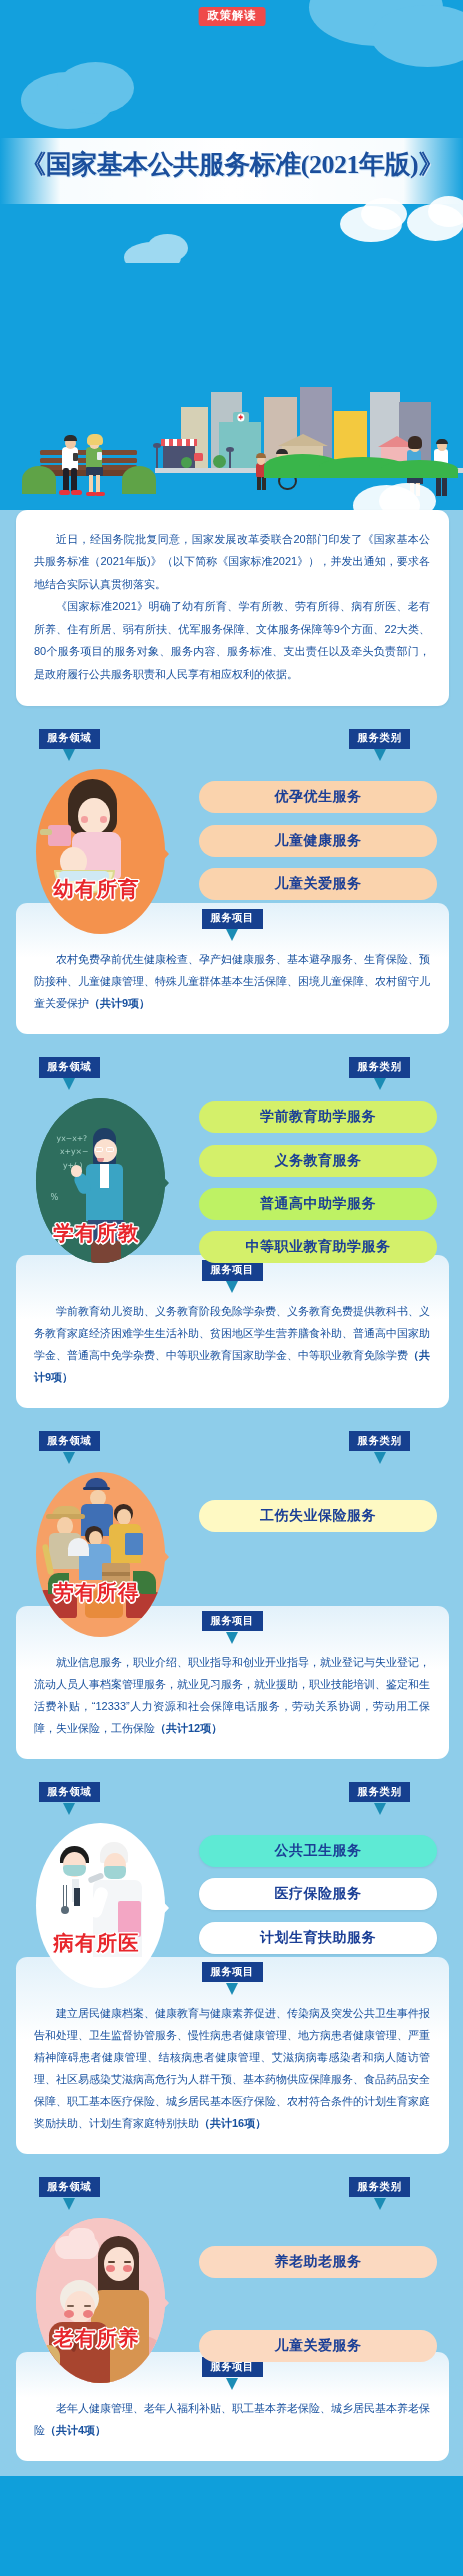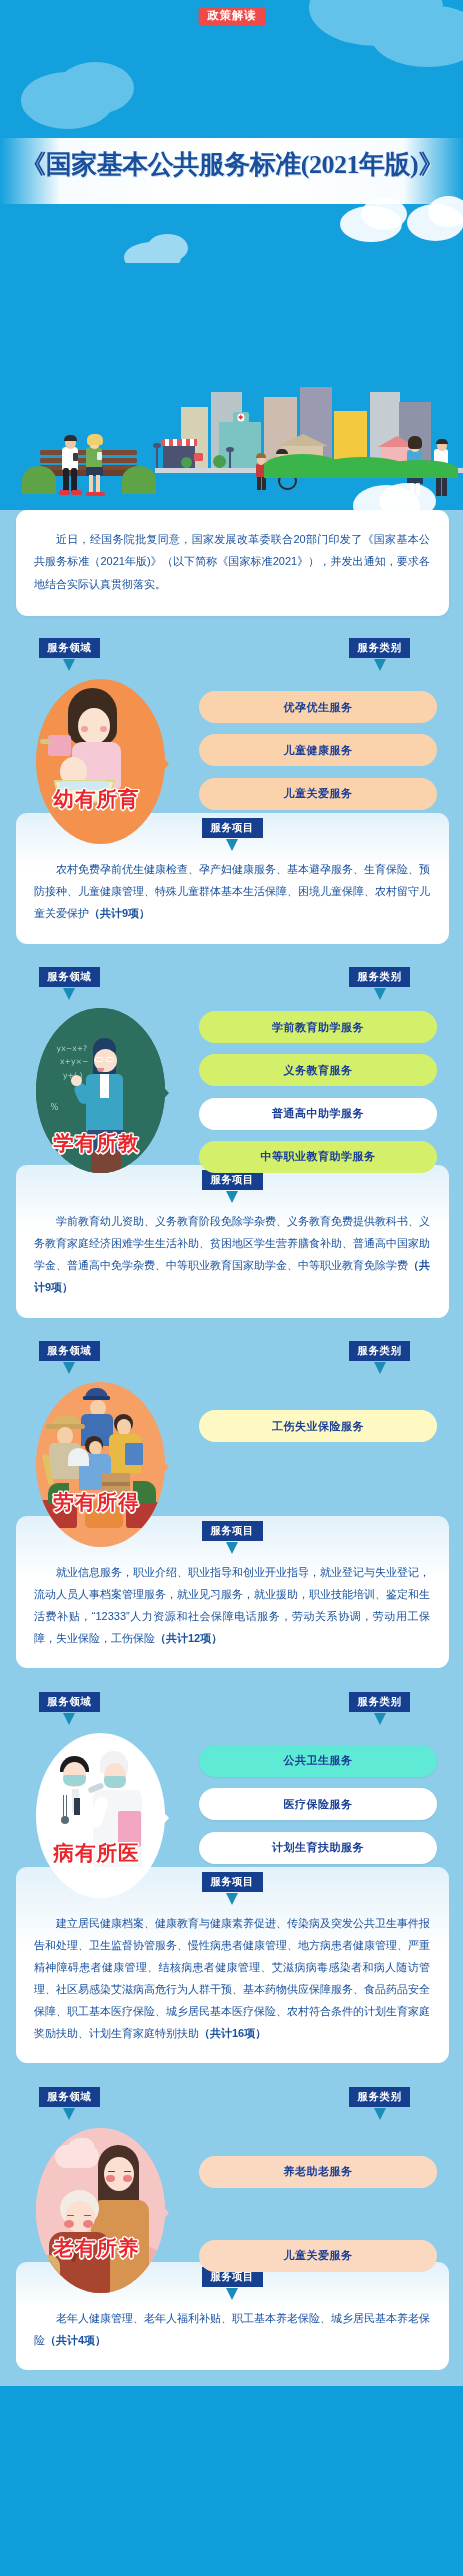--- a/index.html
+++ b/index.html
@@ -82,21 +82,21 @@
     font-family:"Liberation Serif","DejaVu Serif",serif;
     font-size:20.6px; font-weight:bold; color:#e8262c; letter-spacing:1px;
     text-shadow:-1px -1px 0 #fff,1px -1px 0 #fff,-1px 1px 0 #fff,1px 1px 0 #fff,
                 -1.5px 0 0 #fff,1.5px 0 0 #fff,0 -1.5px 0 #fff,0 1.5px 0 #fff;
   }
 
   .cat-col { position:absolute; left:199px; top:61px; width:238px; z-index:6; }
   .cat-pill {
     height:32px; border-radius:16px; margin-bottom:11.3px;
     display:flex; align-items:center; justify-content:center;
-    font-size:11px; font-weight:bold; color:#1b3f96; letter-spacing:0.5px;
+    font-size:14px; font-weight:bold; color:#1b3f96; letter-spacing:0.5px;
     font-family:"Liberation Serif","DejaVu Serif",serif;
   }
 
   .proj-card {
     width:433px; margin:0 auto; background:linear-gradient(180deg,#e2f1fa 0%,#ffffff 42%,#ffffff 100%);
     border-radius:11.3px; padding:5.2px 18.5px 19.6px; position:relative;
   }
   .proj-tag {
     position:relative; margin:0 auto 19.6px; width:61px; background:#16408f; color:#fff;
     font-size:10.3px; font-weight:bold; letter-spacing:0.5px; text-align:center;
@@ -260,20 +260,21 @@
   <div style="position:absolute;left:436px;bottom:14.4px;width:5.2px;height:26px;background:#2c3142;"></div>
   <div style="position:absolute;left:442px;bottom:14.4px;width:5.2px;height:26px;background:#2c3142;"></div>
 
   <div class="sky-cloud w" style="position:absolute;left:353px;bottom:-15.5px;width:67px;height:41px;"></div>
   <div class="sky-cloud w" style="position:absolute;left:379px;bottom:-9.3px;width:57px;height:36px;"></div>
 </div>
 
 <div class="intro-wrap">
   <div class="intro-card">
     <p class="intro-p">近日，经国务院批复同意，国家发展改革委联合20部门印发了《国家基本公共服务标准（2021年版)》（以下简称《国家标准2021》），并发出通知，要求各地结合实际认真贯彻落实。</p>
+    <p class="intro-p">《国家标准2021》明确了幼有所育、学有所教、劳有所得、病有所医、老有所养、住有所居、弱有所扶、优军服务保障、文体服务保障等9个方面、22大类、80个服务项目的服务对象、服务内容、服务标准、支出责任以及牵头负责部门，是政府履行公共服务职责和人民享有相应权利的依据。</p>
   </div>
 </div>
 
 <div id="sections-root">
   <div class="section">
     <div class="sec-top" style="height:183px;">
       <div class="tag left">服务领域</div>
       <div class="tag right">服务类别</div>
 
       <div class="oval" style="background:#f4924d;">
@@ -334,21 +335,21 @@
         </div>
       <div style="position:absolute;left:158px;top:122px;width:0;height:0;z-index:6;
                   border-top:12.4px solid transparent;border-bottom:12.4px solid transparent;
                   border-left:11.3px solid #2e6e5e;"></div>
 
       <div class="sec-label" style="top:170px;">学有所教</div>
 
       <div class="cat-col" style="top:52px;">
         <div class="cat-pill" style="background:#d4f06a;">学前教育助学服务</div>
           <div class="cat-pill" style="background:#d4f06a;">义务教育服务</div>
-          <div class="cat-pill" style="background:#ffffff;">普通高中助学服务</div>
+          <div class="cat-pill" style="background:#bef264;">普通高中助学服务</div>
           <div class="cat-pill" style="background:#d4f06a;">中等职业教育助学服务</div>
       </div>
     </div>
 
     <div class="proj-card">
       <div class="proj-tag">服务项目</div>
       <p class="proj-p">
         <span>学前教育幼儿资助、义务教育阶段免除学杂费、义务教育免费提供教科书、义务教育家庭经济困难学生生活补助、贫困地区学生营养膳食补助、普通高中国家助学金、普通高中免学杂费、中等职业教育国家助学金、中等职业教育免除学费</span><b>（共计9项）</b>
       </p>
     </div>

